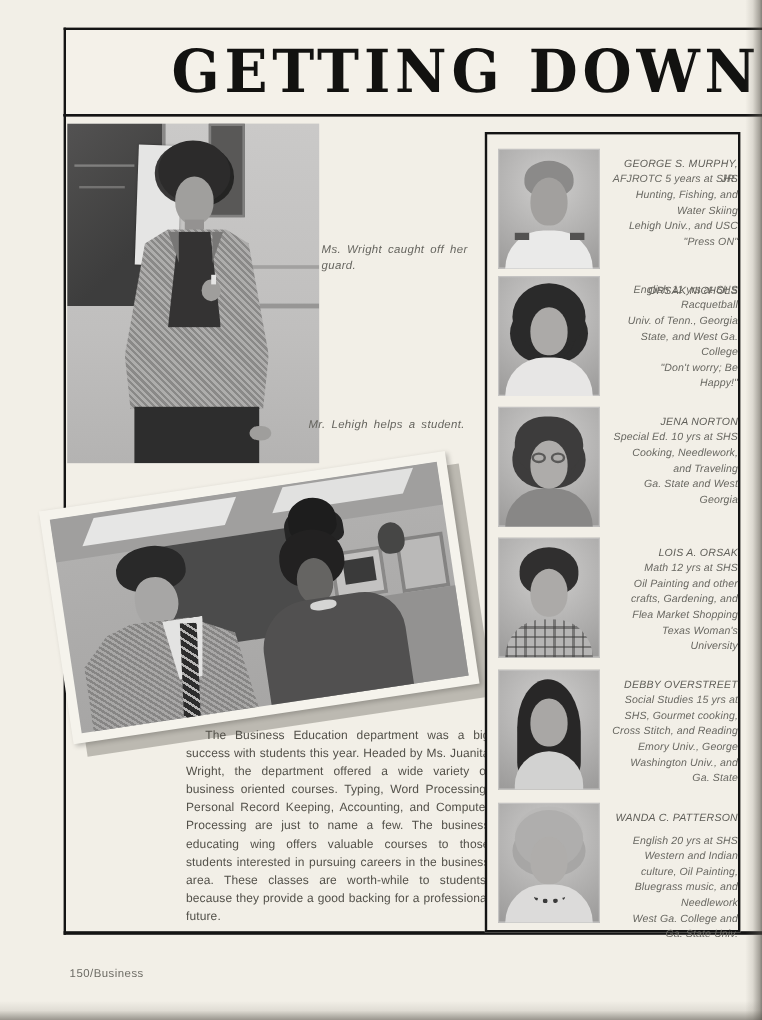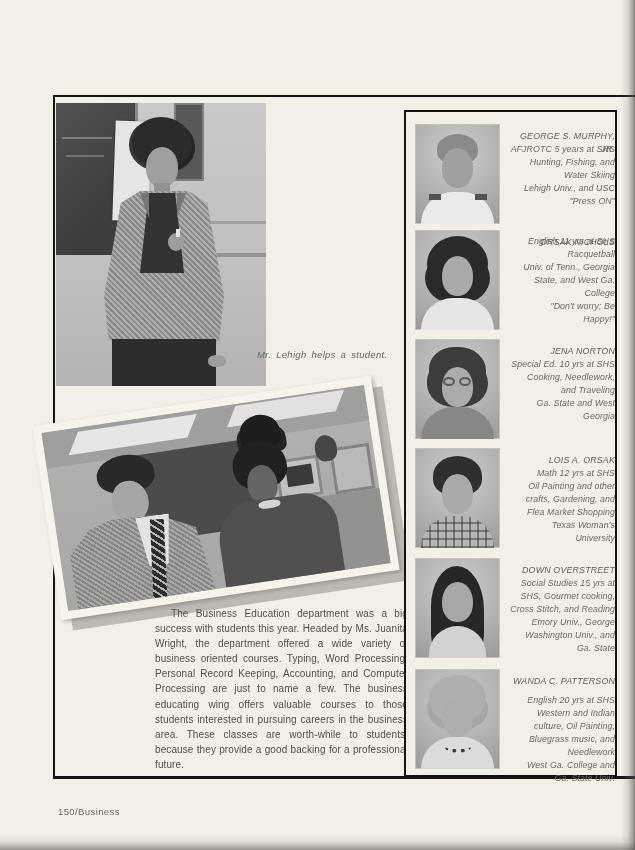--- a/index.html
+++ b/index.html
@@ -149,20 +149,23 @@
     border-radius:50%; box-shadow:-5px 10px 0 -3px #aba69c, 5px 10px 0 -3px #aba69c, 0 -3px 0 #beb9af; }
   .p-patterson .p-face { top:28px; background:#b8ac9d; }
   .p-patterson .p-body { background:#dedbd3; }
   .p-patterson .p-extra1 { left:30px; top:72px; width:26px; height:12px; border-bottom:4px dotted #3c3a36; border-radius:50%; }
 </style>
 </head>
 <body>
 
 <div id="canvas">
 
+  <div class="title-box">
+    <div class="page-title">GETTING DOWN</div>
+  </div>
 
   <div class="content-frame"></div>
 
   <div class="wright-photo">
     <div class="wp-board"></div>
     <div class="wp-chalk1"></div>
     <div class="wp-chalk2"></div>
     <div class="wp-chart"></div>
     <div class="wp-door"></div>
     <div class="wp-rail"></div>
@@ -172,20 +175,21 @@
     <div class="wp-neck"></div>
     <div class="wp-jacket"></div>
     <div class="wp-shirt"></div>
     <div class="wp-lapel"></div>
     <div class="wp-hand"></div>
     <div class="wp-chalkbit"></div>
     <div class="wp-skirt"></div>
     <div class="wp-hand2"></div>
   </div>
 
+  <div class="caption cap-wright">Ms. Wright caught off her guard.</div>
   <div class="caption cap-rhodes">Mr. Lehigh helps a student.</div>
 
   <div class="rhodes-wrap">
     <div class="rhodes-inner">
       <div class="rp-ceiling"></div>
       <div class="rp-panel1"></div>
       <div class="rp-panel2"></div>
       <div class="rp-board"></div>
       <div class="rp-mon1"></div>
       <div class="rp-mon1s"></div>
@@ -271,21 +275,21 @@
 Texas Woman's
 University</div>
     </div>
 
     <div class="faculty-row" style="top:446px">
       <div class="portrait p-overstreet" style="top:0">
         <div class="p-hair"></div>
         <div class="p-face"></div>
         <div class="p-body"></div>
       </div>
-      <div class="faculty-name" style="top:6px">DOWN OVERSTREET</div>
+      <div class="faculty-name" style="top:6px">DEBBY OVERSTREET</div>
       <div class="faculty-bio" style="top:19px">Social Studies 15 yrs at
 SHS, Gourmet cooking,
 Cross Stitch, and Reading
 Emory Univ., George
 Washington Univ., and
 Ga. State</div>
     </div>
 
     <div class="faculty-row" style="top:557px">
       <div class="portrait p-patterson" style="top:0">

